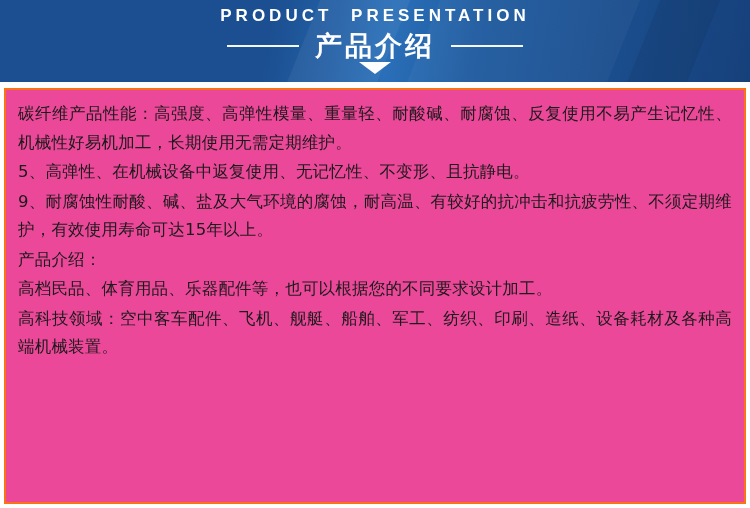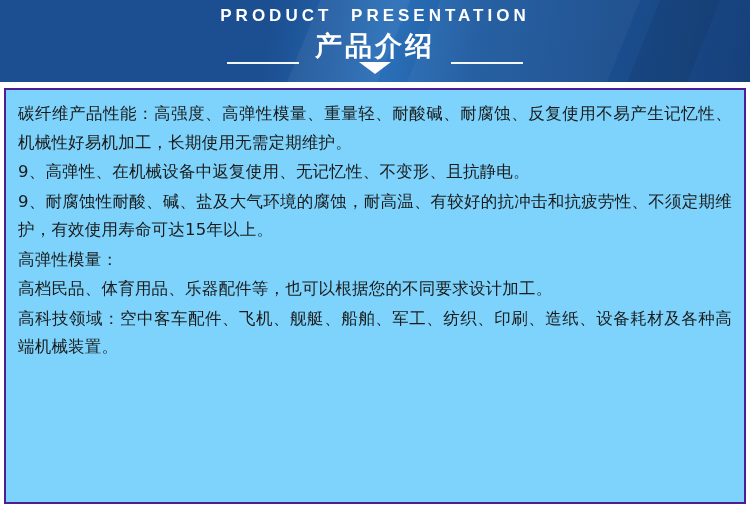--- a/index.html
+++ b/index.html
@@ -71,21 +71,21 @@
     letter-spacing: 4px;
     word-spacing: 10px;
     font-family: "Liberation Sans", sans-serif;
   }
   .banner-cn-wrap {
     position: absolute;
     top: 28px;
     left: 0;
     right: 0;
     display: flex;
-    align-items: flex-end;
+    align-items: center;
     justify-content: center;
   }
   .banner-rule {
     width: 72px;
     height: 2px;
     background: #ffffff;
     opacity: 0.95;
   }
   .banner-cn {
     color: #ffffff;
@@ -108,22 +108,22 @@
     border-top: 12px solid #ffffff;
   }
   
   .content {
     position: absolute;
     top: 88px;
     left: 4px;
     width: 742px;
     height: 416px;
     box-sizing: border-box;
-    border: 2px solid #4c1d95;
-    background: #7dd3fc;
+    border: 2px solid #f97316;
+    background: #ec4899;
     padding: 10px 12px 9px 12px;
   }
   .para {
     font-family: "DejaVu Sans", "Liberation Sans", sans-serif;
     font-size: 16.5px;
     color: #1a1a1a;
     line-height: 28.5px;
     margin: 0 0 1px 0;
     text-align: justify;
     letter-spacing: 0.2px;
@@ -144,20 +144,20 @@
         <span class="banner-rule"></span>
         <span class="banner-cn">产品介绍</span>
         <span class="banner-rule"></span>
       </div>
       <div class="banner-arrow"></div>
     </div>
   </div>
 
   <div class="content">
     <p class="para">碳纤维产品性能：高强度、高弹性模量、重量轻、耐酸碱、耐腐蚀、反复使用不易产生记忆性、机械性好易机加工，长期使用无需定期维护。</p>
-    <p class="para">9、高弹性、在机械设备中返复使用、无记忆性、不变形、且抗静电。</p>
+    <p class="para">5、高弹性、在机械设备中返复使用、无记忆性、不变形、且抗静电。</p>
     <p class="para">9、耐腐蚀性耐酸、碱、盐及大气环境的腐蚀，耐高温、有较好的抗冲击和抗疲劳性、不须定期维护，有效使用寿命可达15年以上。</p>
-    <p class="para">高弹性模量：</p>
+    <p class="para">产品介绍：</p>
     <p class="para">高档民品、体育用品、乐器配件等，也可以根据您的不同要求设计加工。</p>
     <p class="para">高科技领域：空中客车配件、飞机、舰艇、船舶、军工、纺织、印刷、造纸、设备耗材及各种高端机械装置。</p>
   </div>
 
 </div>
 
 </body></html>

